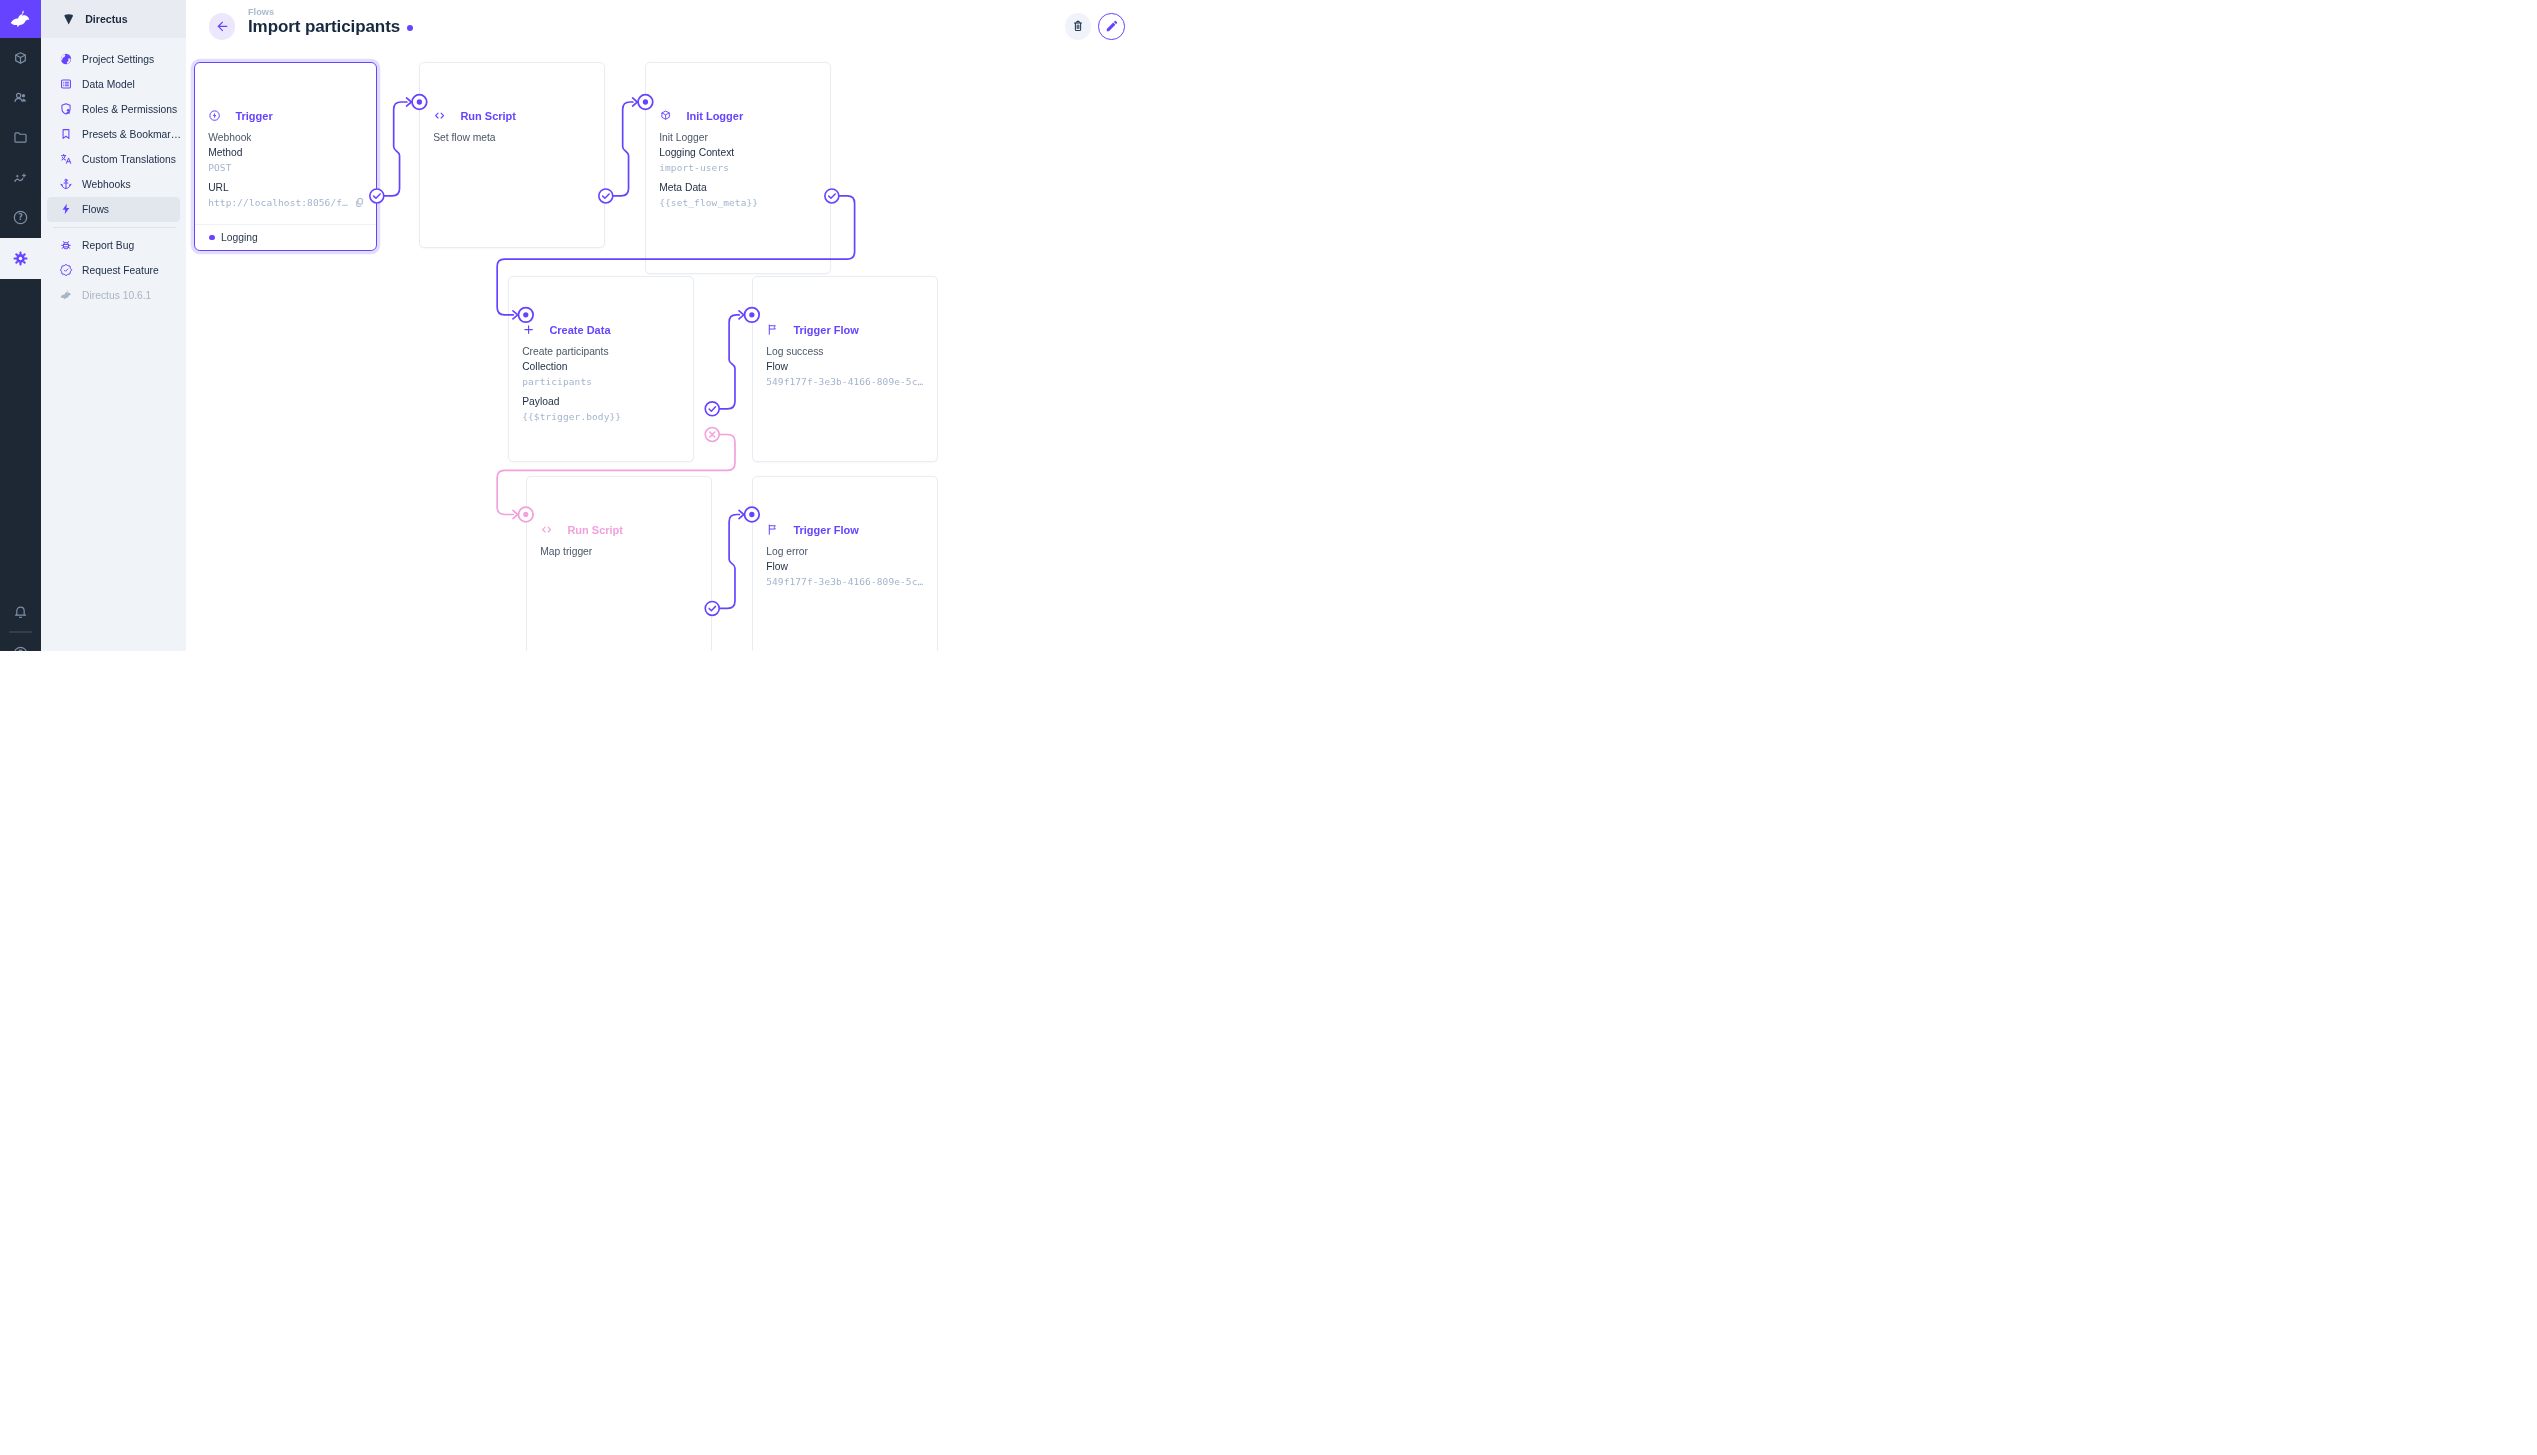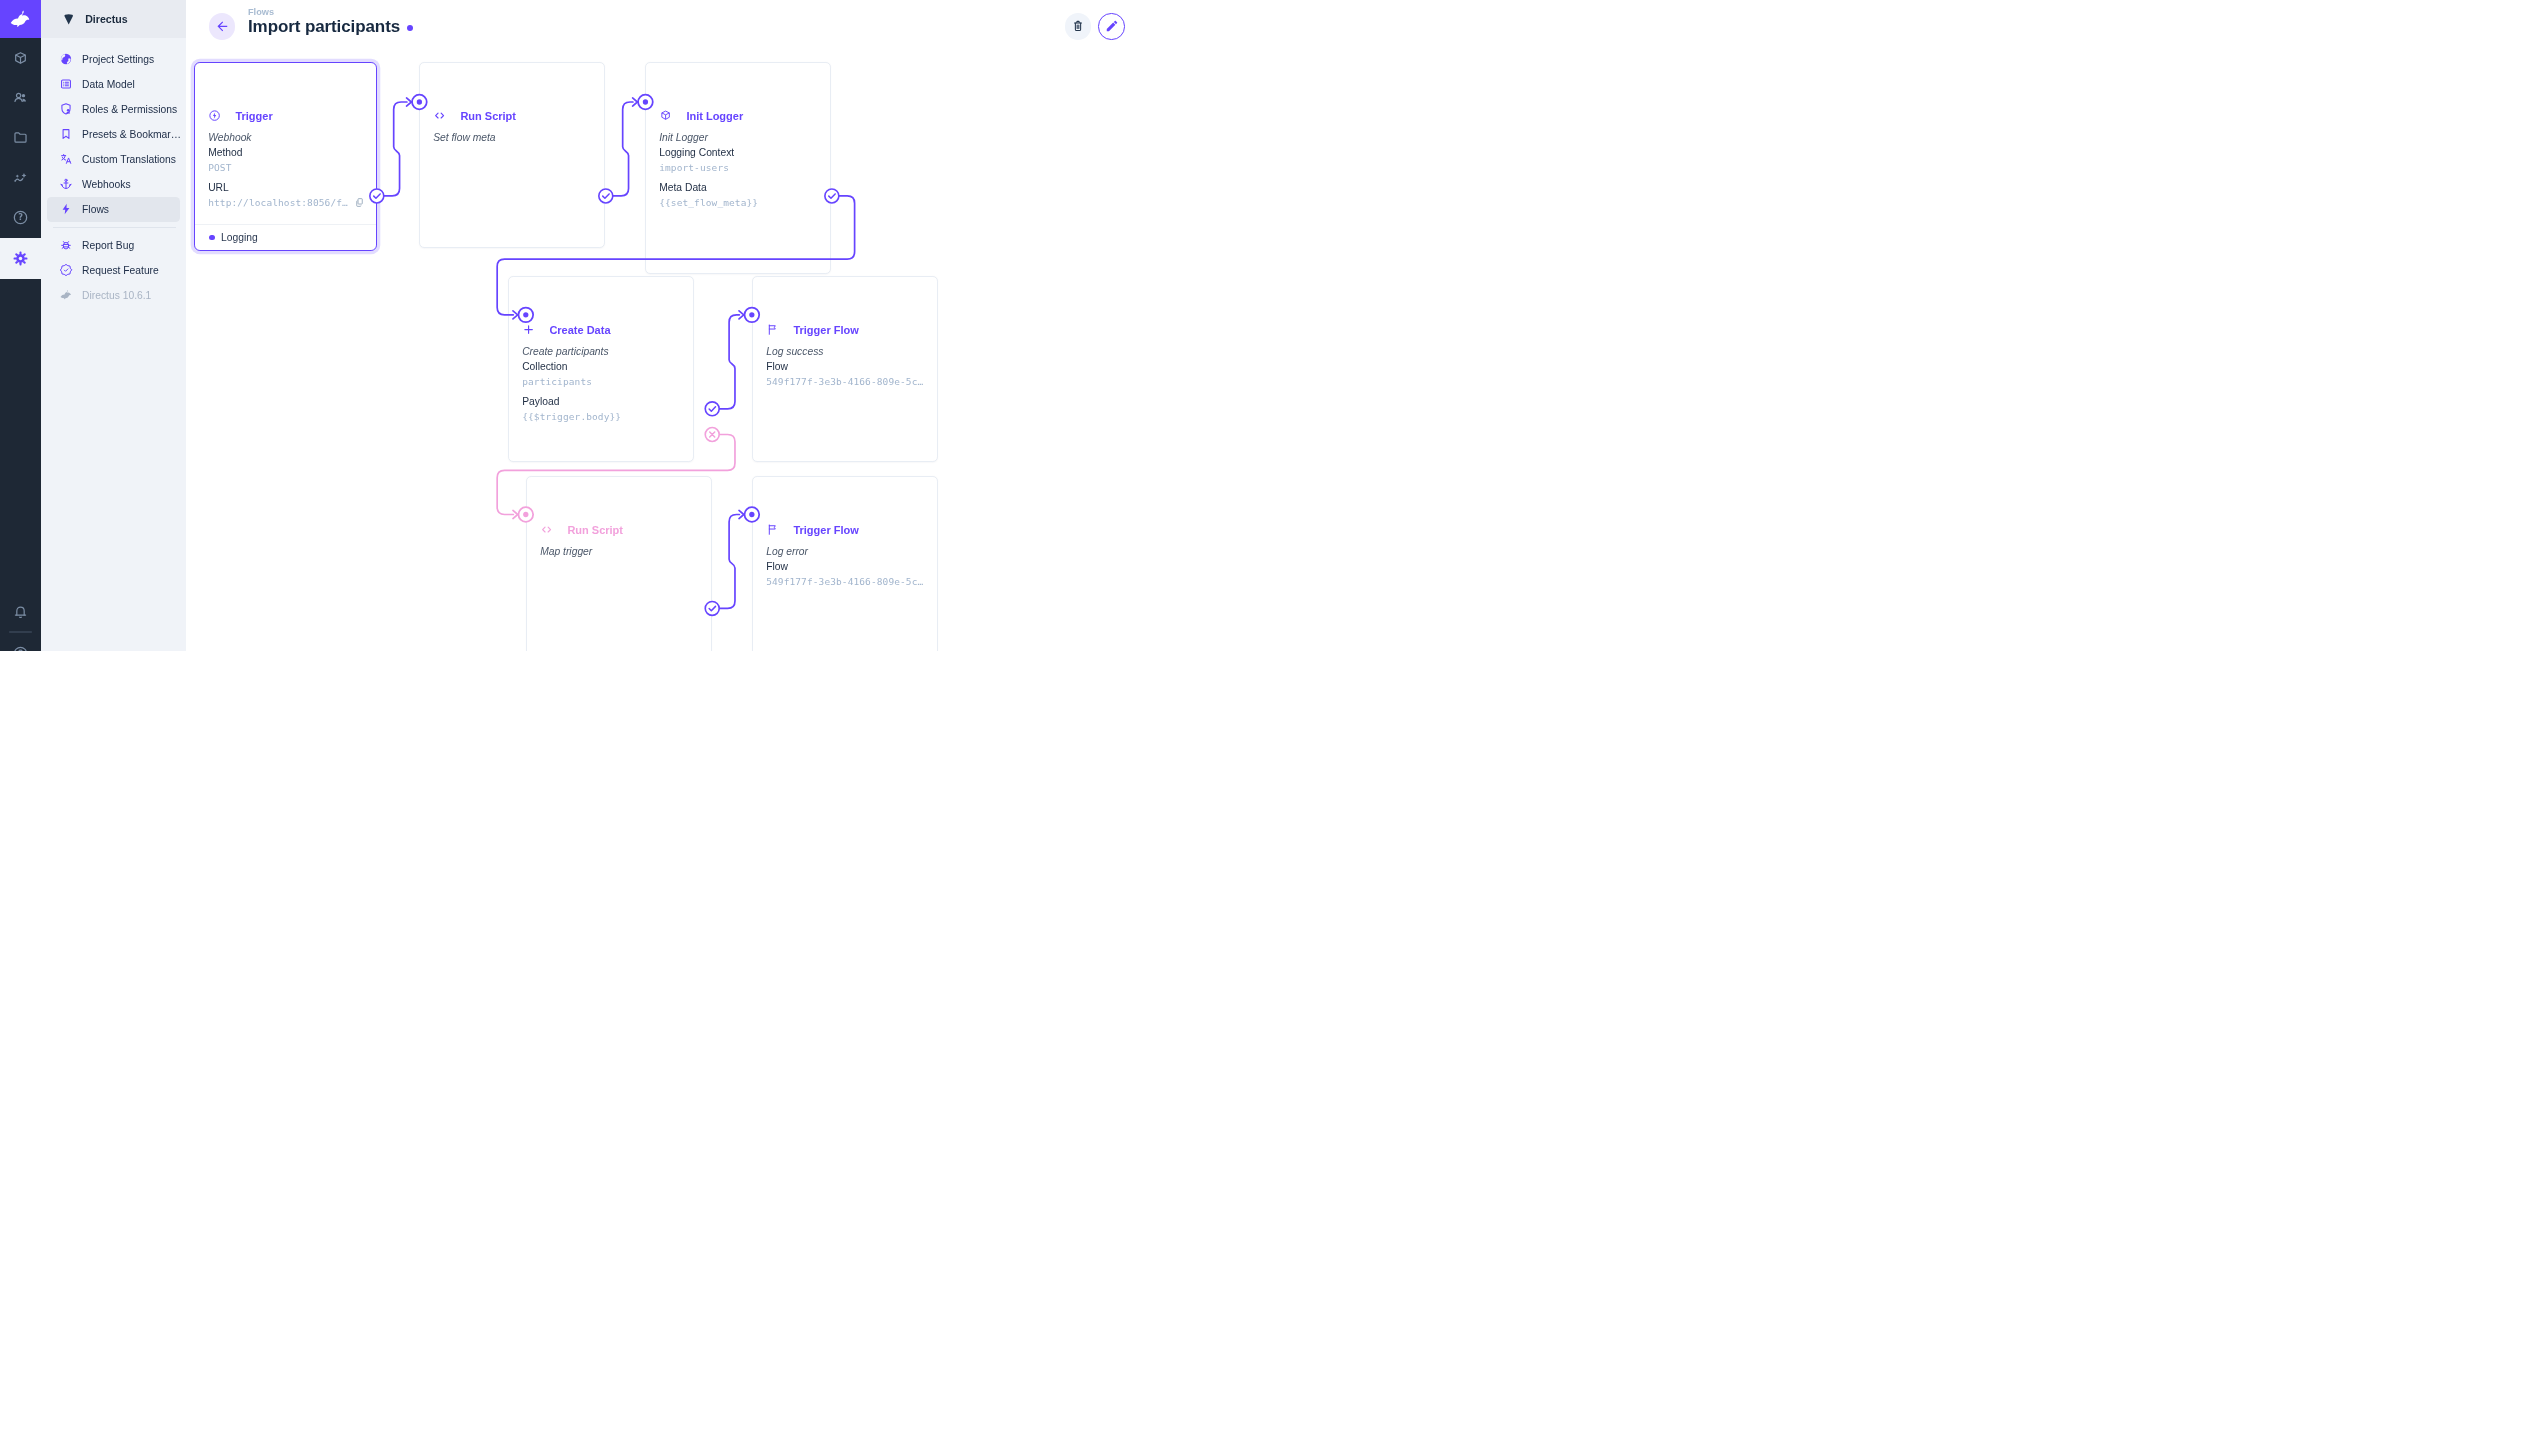--- a/index.html
+++ b/index.html
@@ -103,21 +103,21 @@
   .node.selected {
     border:1.5px solid #6644ff;
     box-shadow:0 0 0 3.3px #e2dcff;
     border-radius:5.9px;
   }
   .node-header { display:flex; align-items:flex-end; gap:14px; height:15.4px; margin-bottom:8.8px;margin-top:33px; }
   .node-header svg { width:13.2px; height:13.2px; color:#6644ff; flex:0 0 auto; }
   .node-type { font-size:11px; font-weight:700; color:#6644ff; }
   .node.pink .node-header svg { color:#f2a1dc; }
   .node.pink .node-type { color:#f2a1dc; }
-  .node-name { font-size:10.3px; color:#4a5668; line-height:15px;font-style:italic; }
+  .node-name { font-size:10.3px; color:#4a5668; line-height:15px; }
   .node-label { font-size:10.3px; font-weight:400; color:#1e2c42; line-height:15px; }
   .node-value { font-size:9.5px; color:#a2b5cd; line-height:15px; letter-spacing:0.1px; margin-bottom:4.4px; white-space:nowrap; }
   .url-row { display:flex; align-items:center; gap:5.9px; }
   .url-row svg { width:11px; height:11px; color:#8da0b5; cursor:pointer; flex:0 0 auto; }
   .node-footer {
     position:absolute; left:0; right:0; bottom:0; height:26px;
     border-top:1.1px solid #eef1f5;
     display:flex; align-items:center; gap:6.6px; padding-left:14px;
   }
   .status-dot { width:5.5px; height:5.5px; border-radius:50%; background:#6644ff; }

